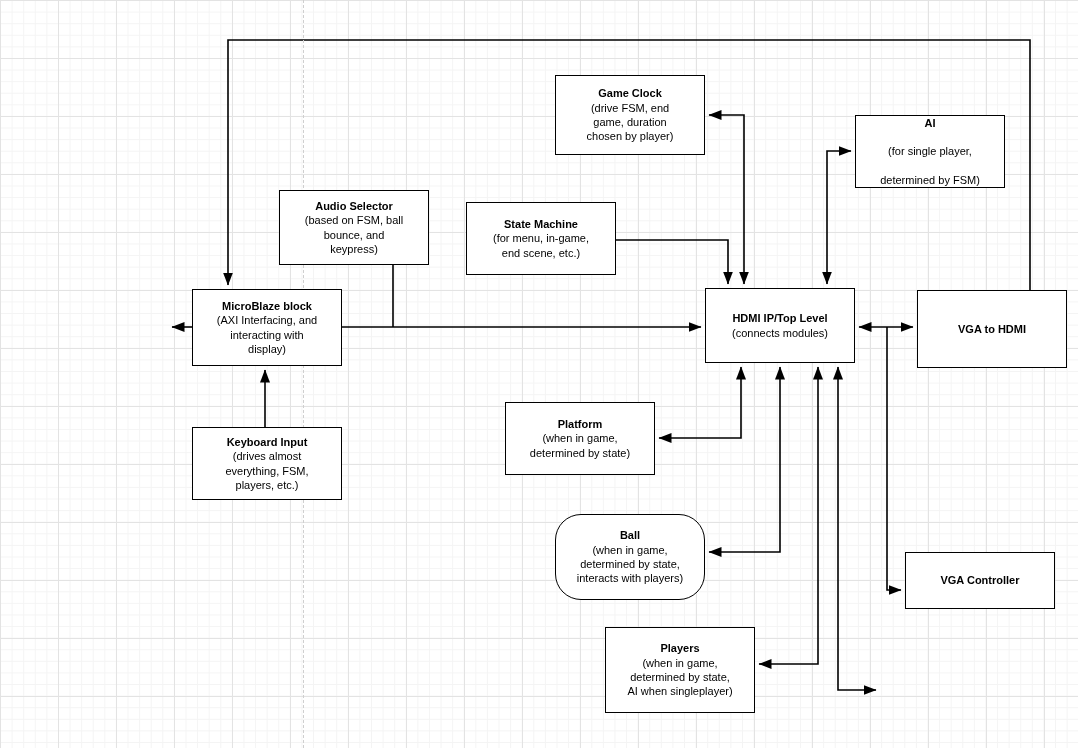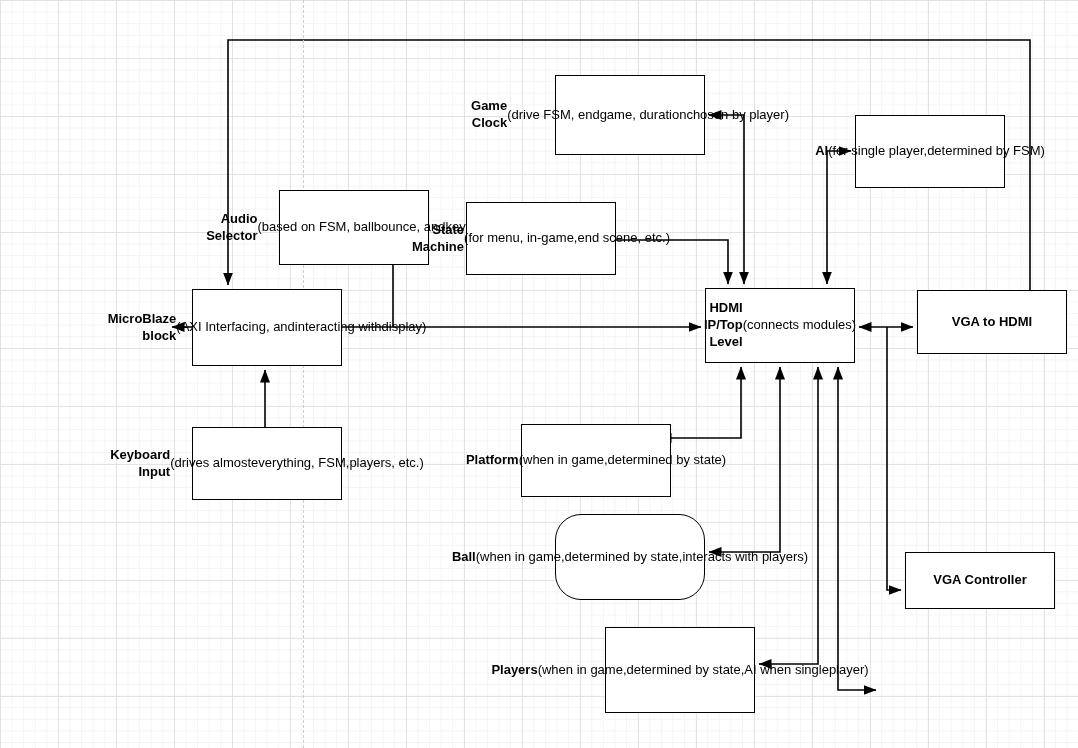--- a/index.html
+++ b/index.html
@@ -21,24 +21,25 @@
     border-left:1px dashed #cfcfcf;
   }
   #edges{position:absolute;left:0;top:0;}
   .edge{fill:none;stroke:#000000;stroke-width:1.6px;}
   .node{
     position:absolute;
     box-sizing:border-box;
     background:#ffffff;
     border:1.5px solid #000000;
     display:flex;
+    flex-direction:column;
     justify-content:center;
     align-items:center;
-    text-align:right;
-    font-size:13px;
+    text-align:left;
+    font-size:11px;
     line-height:1.3;
     color:#000000;
     padding:1px 2px;
   }
   .node .title{font-weight:bold;}
   .node .sub{font-weight:normal;white-space:nowrap;}
 </style>
 </head>
 <body>
 
@@ -94,29 +95,29 @@
     </div>
     <div class="node" style="left: 466px; top: 202px; width: 150px; height: 73px;">
       <div class="title">State Machine</div>
       <div class="sub">(for menu, in-game,</div>
       <div class="sub">end scene, etc.)</div>
     </div>
     <div class="node" style="left: 705px; top: 288px; width: 150px; height: 75px;">
       <div class="title">HDMI IP/Top Level</div>
       <div class="sub">(connects modules)</div>
     </div>
-    <div class="node" style="left: 917px; top: 290px; width: 150px; height: 64px;">
+    <div class="node" style="left: 917px; top: 290px; width: 150px; height: 78px;">
       <div class="title">VGA to HDMI</div>
     </div>
-    <div class="node" style="left: 855px; top: 115px; width: 150px; height: 73px;">
+    <div class="node" style="left: 855px; top: 115px; width: 150px; height: 73px; gap: 14px;">
       <div class="title">AI</div>
       <div class="sub">(for single player,</div>
       <div class="sub">determined by FSM)</div>
     </div>
-    <div class="node" style="left: 505px; top: 424px; width: 150px; height: 73px; margin-left: 16px;">
+    <div class="node" style="left: 505px; top: 402px; width: 150px; height: 73px;">
       <div class="title">Platform</div>
       <div class="sub">(when in game,</div>
       <div class="sub">determined by state)</div>
     </div>
     <div class="node" style="left: 555px; top: 514px; width: 150px; height: 86px; border-radius: 26px;">
       <div class="title">Ball</div>
       <div class="sub">(when in game,</div>
       <div class="sub">determined by state,</div>
       <div class="sub">interacts with players)</div>
     </div>

